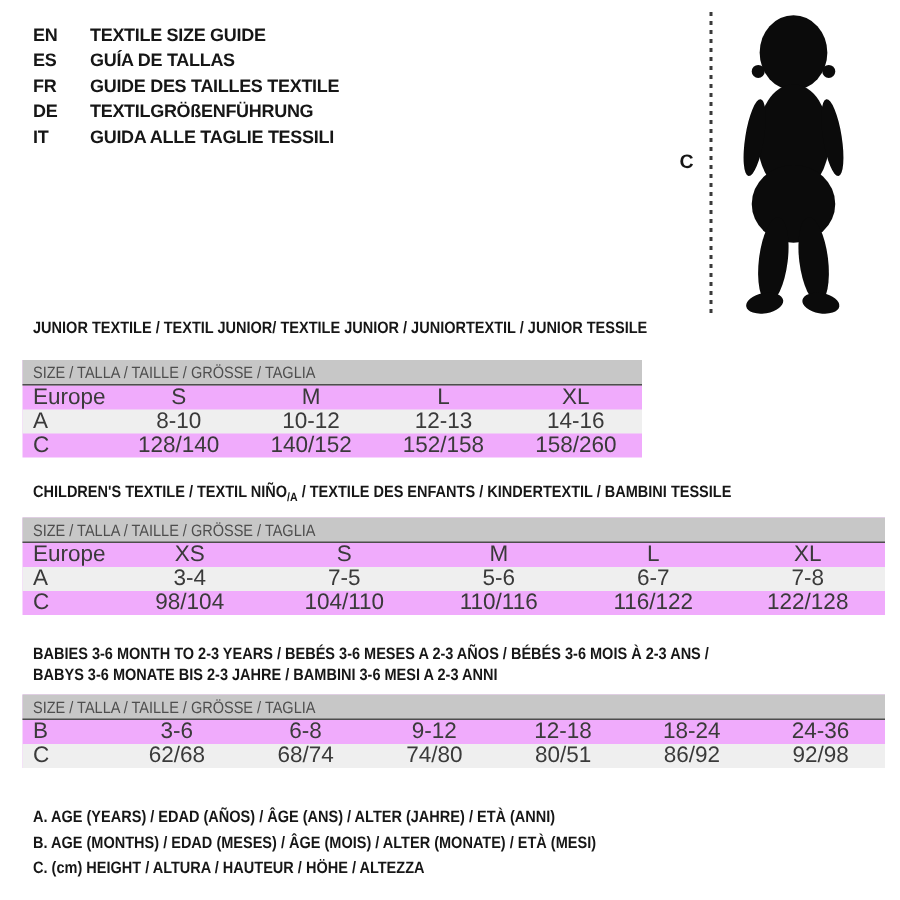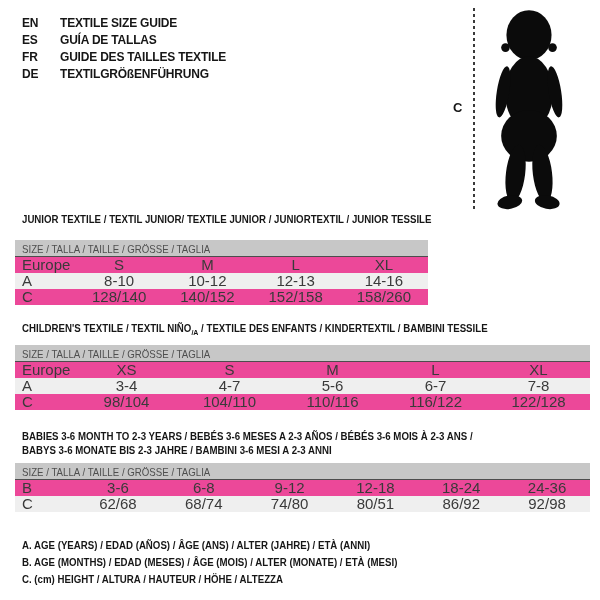--- a/index.html
+++ b/index.html
@@ -22,21 +22,21 @@
   .baby{left:481px;top:8px;}
 
   
   .sec-title{font-size:11px;font-weight:bold;color:#161616;white-space:nowrap;line-height:14px;}
   #t1-title{left:22px;top:212px;}
   #t2-title{left:22px;top:321px;}
   #t3-title{left:22px;top:429px;}
   .sec-title sub{font-size:8px;}
 
   
-  .sizetable{background:#ec4899;}
+  .sizetable{background:#f0abfc;}
   #t1{left:15px;top:240px;width:413px;}
   #t2{left:15px;top:345px;width:575px;}
   #t3{left:15px;top:463px;width:575px;}
   .sizebar{height:17px;line-height:18px;background:#c7c7c7;color:#4e4e4e;
     font-size:11px;padding-left:7px;border-bottom:1px solid #4d4d4d;box-sizing:border-box;}
   .trow{display:flex;height:16px;line-height:16px;font-size:15px;color:#3a3a3a;}
   .trow.shaded{background:#efefef;}
   .trow .lbl{width:60px;padding-left:7px;box-sizing:border-box;text-align:left;}
   .trow .cell{flex:1;text-align:center;}
 
@@ -56,20 +56,24 @@
     <span class="lang-code">ES</span>
     <span>GUÍA DE TALLAS</span>
   </div>
   <div class="lang-row">
     <span class="lang-code">FR</span>
     <span>GUIDE DES TAILLES TEXTILE</span>
   </div>
   <div class="lang-row">
     <span class="lang-code">DE</span>
     <span>TEXTILGRÖßENFÜHRUNG</span>
+  </div>
+  <div class="lang-row">
+    <span class="lang-code">IT</span>
+    <span>GUIDA ALLE TAGLIE TESSILI</span>
   </div>
 </div>
 
 <div class="abs c-label">C</div>
 <div class="abs dotline"></div>
 <div class="abs baby">
   <svg width="96" height="204" viewBox="0 0 100 212" xmlns="http://www.w3.org/2000/svg">
     <g fill="#0b0b0b">
       <ellipse cx="50" cy="28" rx="23.5" ry="26"></ellipse>
       <circle cx="25.5" cy="41" r="4.5"></circle>
@@ -127,21 +131,21 @@
     <div class="lbl">Europe</div>
     <div class="cell">XS</div>
     <div class="cell">S</div>
     <div class="cell">M</div>
     <div class="cell">L</div>
     <div class="cell">XL</div>
   </div>
   <div class="trow shaded">
     <div class="lbl">A</div>
     <div class="cell">3-4</div>
-    <div class="cell">4-7</div>
+    <div class="cell">7-5</div>
     <div class="cell">5-6</div>
     <div class="cell">6-7</div>
     <div class="cell">7-8</div>
   </div>
   <div class="trow">
     <div class="lbl">C</div>
     <div class="cell">98/104</div>
     <div class="cell">104/110</div>
     <div class="cell">110/116</div>
     <div class="cell">116/122</div>

